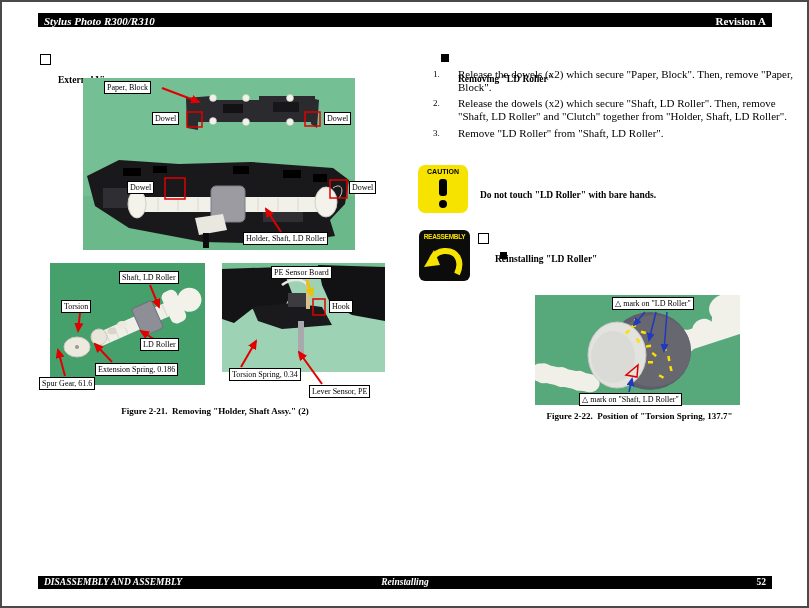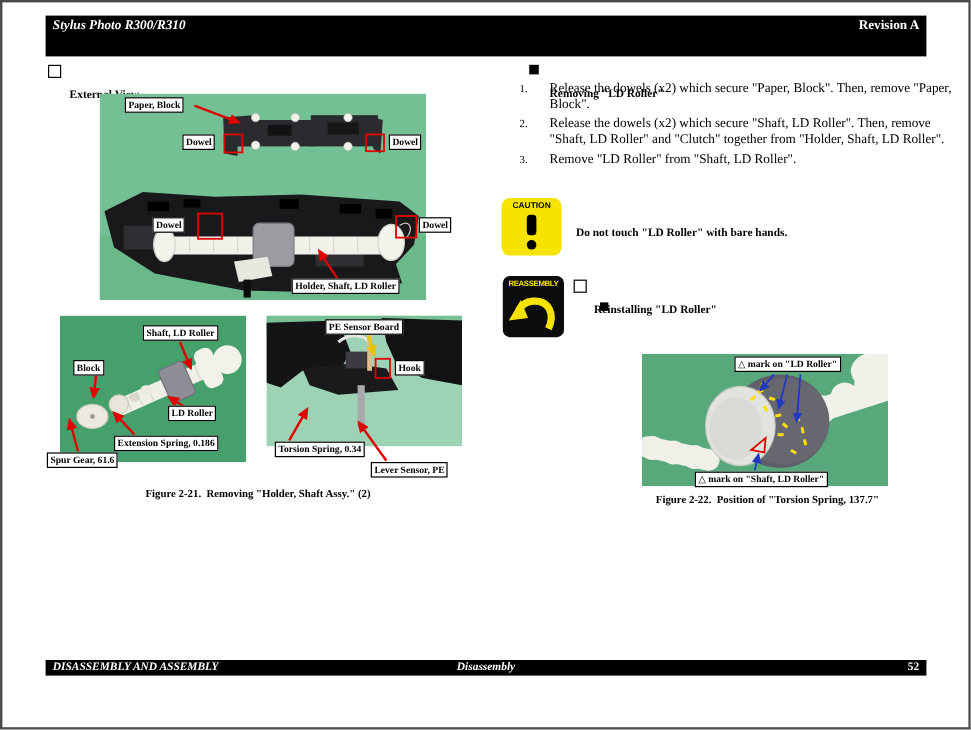--- a/index.html
+++ b/index.html
@@ -5,22 +5,22 @@
   html,body{margin:0;padding:0;background:#888;}
   #canvas{position:relative;width:809px;height:608px;background:#fff;overflow:hidden;
           font-family:"Liberation Serif","DejaVu Serif",serif;}
   .frame{position:absolute;inset:0;border:2px solid #4a4a4a;pointer-events:none;z-index:9;}
 
   
   .bar{position:absolute;left:38px;width:734px;background:#000;color:#fff;z-index:4;}
   .bar .l{position:absolute;left:6px;top:0;font-style:italic;font-weight:bold;}
   .bar .c{position:absolute;left:0;right:0;text-align:center;font-style:italic;font-weight:bold;}
   .bar .r{position:absolute;right:6px;top:0;font-weight:bold;}
-  #hdr{top:13px;height:34px;font-size:11px;line-height:17px;}
-  #ftr{top:550px;height:13px;font-size:9.5px;line-height:13px;}
+  #hdr{top:13px;height:14px;font-size:11px;line-height:17px;}
+  #ftr{top:576px;height:13px;font-size:9.5px;line-height:13px;}
   .chk{position:absolute;width:9px;height:9px;border:1.5px solid #000;background:#fff;}
   .sq{position:absolute;background:#000;}
   .h-txt{position:absolute;font-weight:bold;font-size:9.5px;white-space:pre;margin-top:24px;}
 
   
   .step-num{position:absolute;left:433px;font-size:9px;line-height:13px;}
   .step-text{position:absolute;left:458px;width:336px;font-size:11px;line-height:13px;white-space:pre-line;}
   .note-text{position:absolute;left:514px;width:292px;font-size:9px;line-height:12.5px;font-weight:bold;white-space:pre-line;}
 
   
@@ -32,21 +32,21 @@
   #caution-badge .edot{position:absolute;left:21px;top:35px;width:8px;height:8px;background:#000;border-radius:50%;}
   #reassembly-badge{position:absolute;left:419px;top:230px;width:51px;height:51px;background:#0c0c0c;
                     border-radius:6px;z-index:4;}
   #reassembly-badge .word{position:absolute;top:3px;left:0;right:0;text-align:center;
                           font-family:"Liberation Sans",sans-serif;font-size:6.5px;font-weight:bold;color:#f6e300;letter-spacing:-0.3px;}
   #reassembly-badge svg{position:absolute;left:5px;top:13px;}
 
   
   .photo{position:absolute;z-index:1;}
   .plabel{position:absolute;background:#fff;border:1px solid #000;padding:0 2px;
-          font-size:8px;font-weight:bold;line-height:11px;white-space:pre;z-index:6;}
+          font-size:8px;font-weight:normal;line-height:11px;white-space:pre;z-index:6;}
   .cap{position:absolute;font-size:9px;font-weight:bold;text-align:center;white-space:pre;z-index:4;}
   #overlay{position:absolute;left:0;top:0;z-index:5;pointer-events:none;}
 </style>
 </head>
 <body>
 
 <div id="canvas">
   <div class="frame"></div>
 
   <div class="bar" id="hdr">
@@ -219,21 +219,21 @@
   </svg>
 
   <span class="plabel" style="left:104px;top:81px;">Paper, Block</span>
   <span class="plabel" style="left:152px;top:112px;">Dowel</span>
   <span class="plabel" style="left:324px;top:112px;">Dowel</span>
   <span class="plabel" style="left:127px;top:181px;">Dowel</span>
   <span class="plabel" style="left:349px;top:181px;">Dowel</span>
   <span class="plabel" style="left:243px;top:232px;">Holder, Shaft, LD Roller</span>
 
   <span class="plabel" style="left:119px;top:271px;">Shaft, LD Roller</span>
-  <span class="plabel" style="left:61px;top:300px;">Block</span>
+  <span class="plabel" style="left:61px;top:300px;">Torsion</span>
   <span class="plabel" style="left:140px;top:338px;">LD Roller</span>
   <span class="plabel" style="left:95px;top:363px;">Extension Spring, 0.186</span>
   <span class="plabel" style="left:39px;top:377px;">Spur Gear, 61.6</span>
 
   <span class="plabel" style="left:271px;top:266px;">PE Sensor Board</span>
   <span class="plabel" style="left:329px;top:300px;">Hook</span>
   <span class="plabel" style="left:229px;top:368px;">Torsion Spring, 0.34</span>
   <span class="plabel" style="left:309px;top:385px;">Lever Sensor, PE</span>
 
   <span class="plabel" style="left:612px;top:297px;">△ mark on "LD Roller"</span>
@@ -267,16 +267,16 @@
       <path d="M33,31 C39,18 33,7 20,8 C14,8.5 10,12 8,16" fill="none" stroke="#f6e300" stroke-width="6"></path>
       <polygon points="0,24 10,7 16,22" fill="#f6e300"></polygon>
     </svg>
   </div>
   <span class="chk" style="left:478px;top:233px;"></span>
   <span class="h-txt" style="left:495px;top:230px;">Reinstalling "LD Roller"</span>
   <span class="sq" style="left:500px;top:252px;width:7px;height:7px;"></span>
 
   <div class="bar" id="ftr">
     <span class="l">DISASSEMBLY AND ASSEMBLY</span>
-    <span class="c">Disassembly</span>
+    <span class="c">Reinstalling</span>
     <span class="r">52</span>
   </div>
 </div>
 
 </body></html>

